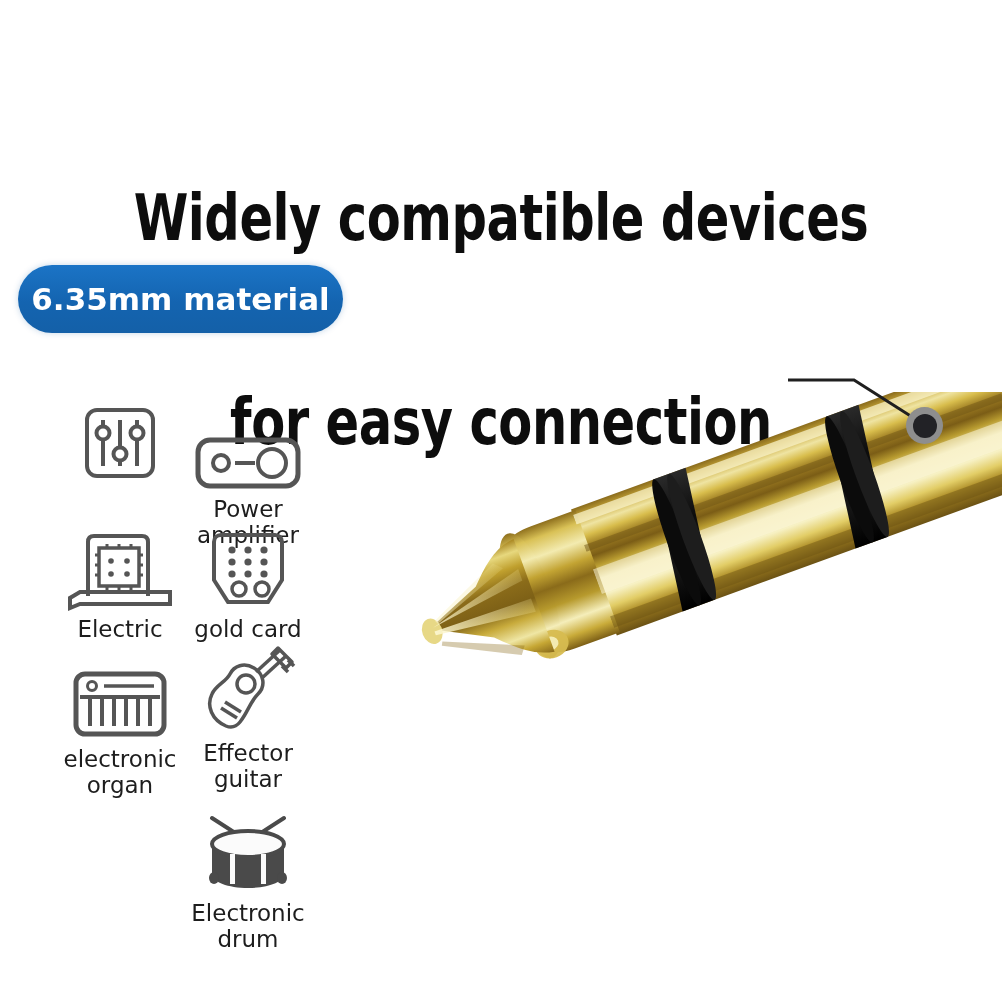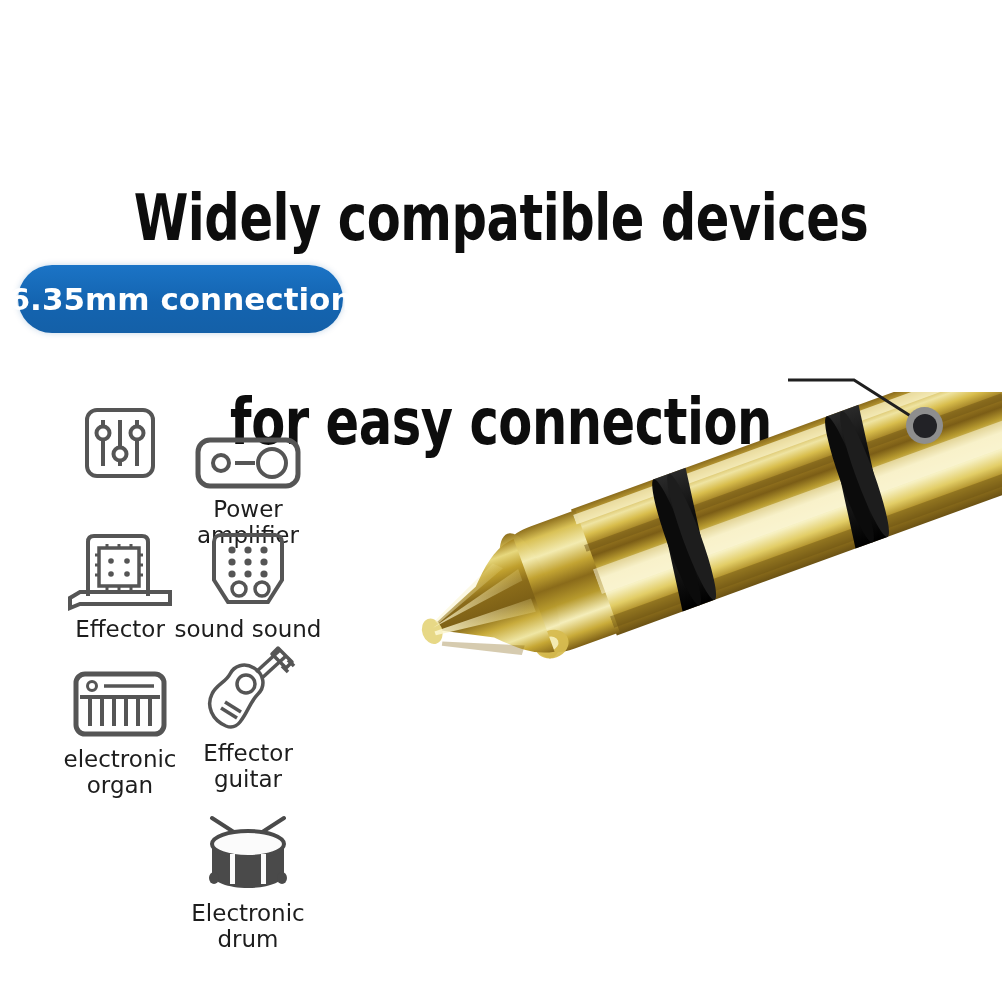--- a/index.html
+++ b/index.html
@@ -97,21 +97,21 @@
 <body>
 
 <div id="stage">
 
   <div class="title">
     <span class="l1">Widely compatible devices</span>
     <span class="l2">for easy connection</span>
   </div>
 
   <div class="badge">
-    <div class="badge-label">6.35mm connection</div>
+    <div class="badge-label">6.35mm material</div>
   </div>
 
   <div class="plug-wrap">
     <svg width="620" height="370" viewBox="0 0 620 370">
       <defs>
         <linearGradient id="shaftG" x1="0" y1="0" x2="0" y2="1">
           <stop offset="0.00" stop-color="#8a6b1c"></stop>
           <stop offset="0.07" stop-color="#c9a93a"></stop>
           <stop offset="0.15" stop-color="#efe4a2"></stop>
           <stop offset="0.22" stop-color="#d8bd4c"></stop>
@@ -252,21 +252,21 @@
               <line x1="53" y1="60" x2="53" y2="64"></line>
               <line x1="65" y1="60" x2="65" y2="64"></line>
           </g>
           <circle cx="45" cy="35" r="2.8" fill="#555"></circle>
             <circle cx="61" cy="35" r="2.8" fill="#555"></circle>
           <circle cx="45" cy="48" r="2.8" fill="#555"></circle>
             <circle cx="61" cy="48" r="2.8" fill="#555"></circle>
           <path d="M4 82 L4 72 L14 66 L104 66 L104 78 L14 78 Z" fill="none" stroke="#555" stroke-width="4"></path>
         </svg>
       </div>
-      <div class="cap">Effector</div>
+      <div class="cap">Electric</div>
     </div>
 
     <div class="cell c11">
       <div class="ico">
         <svg width="100" height="84" viewBox="0 0 100 84">
           <path d="M16 52 L16 14 C16 10 19 7 23 7 L77 7 C81 7 84 10 84 14 L84 52 L70 74 L30 74 Z" fill="none" stroke="#555" stroke-width="4"></path>
           <g fill="#555">
             <circle cx="34" cy="22" r="3.6"></circle>
               <circle cx="50" cy="22" r="3.6"></circle>
               <circle cx="66" cy="22" r="3.6"></circle>
@@ -274,21 +274,21 @@
               <circle cx="50" cy="34" r="3.6"></circle>
               <circle cx="66" cy="34" r="3.6"></circle>
             <circle cx="34" cy="46" r="3.6"></circle>
               <circle cx="50" cy="46" r="3.6"></circle>
               <circle cx="66" cy="46" r="3.6"></circle>
           </g>
           <circle cx="41" cy="61" r="7" fill="none" stroke="#555" stroke-width="3.5"></circle>
           <circle cx="64" cy="61" r="7" fill="none" stroke="#555" stroke-width="3.5"></circle>
         </svg>
       </div>
-      <div class="cap">sound sound</div>
+      <div class="cap">gold card</div>
     </div>
 
     <div class="cell c20">
       <div class="ico">
         <svg width="104" height="76" viewBox="0 0 104 76">
           <rect x="8" y="8" width="88" height="60" rx="9" fill="none" stroke="#555" stroke-width="5"></rect>
           <line x1="12" y1="31" x2="92" y2="31" stroke="#555" stroke-width="4"></line>
           <circle cx="24" cy="20" r="4.5" fill="none" stroke="#555" stroke-width="3"></circle>
           <line x1="36" y1="20" x2="86" y2="20" stroke="#555" stroke-width="3.5"></line>
           <g stroke="#555" stroke-width="4">

